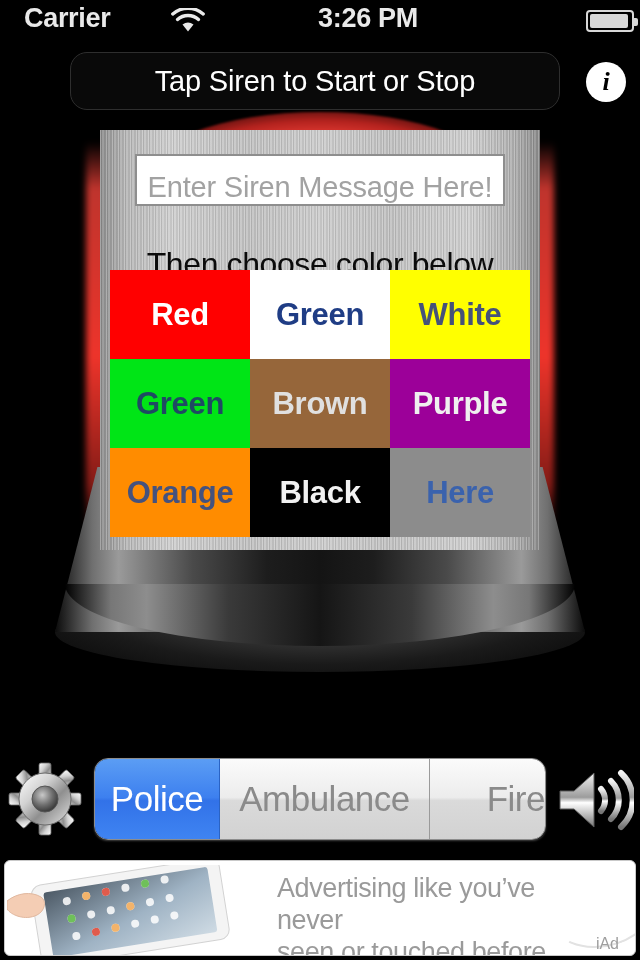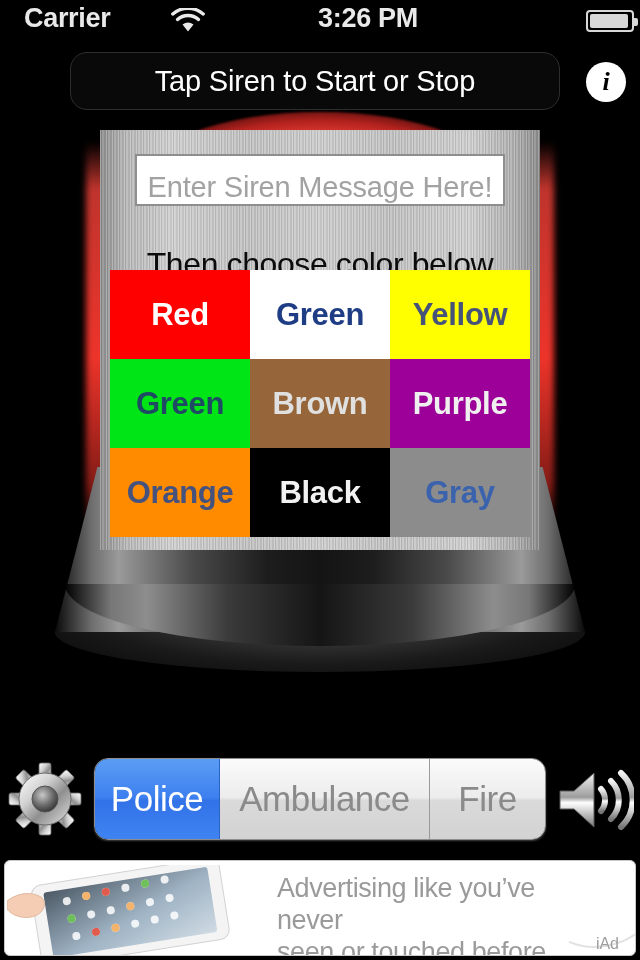--- a/index.html
+++ b/index.html
@@ -295,21 +295,21 @@
     background: linear-gradient(to bottom, #fbfbfb 0%, #ececec 48%, #dadada 52%, #d2d2d2 100%);
     color: #8a8a8a;
   }
   .seg.active {
     background: linear-gradient(to bottom, #5b9df4 0%, #3d80ef 48%, #3272e8 52%, #3f84f2 100%);
     color: #ffffff;
     border-right-color: #2a63c4;
   }
   .seg-police { width: 125px; }
   .seg-ambulance { width: 210px; }
-  .seg-fire { width: 115px; }
+  .seg-fire { width: 115px; justify-content: flex-end; }
 
   
   .ad {
     position: absolute;
     left: 4px; bottom: 4px;
     width: 632px; height: 96px;
     background: #ffffff;
     border: 1px solid #c9c9c9;
     border-radius: 6px;
     box-sizing: border-box;
@@ -392,39 +392,39 @@
       <div class="panel-subtitle">Then choose color below</div>
 
       <div class="color-grid">
         <div class="color-cell" style="background: rgb(255, 0, 0); color: #ffffff; text-align: center;">
             <span>Red</span>
           </div>
         <div class="color-cell" style="background: rgb(255, 255, 255); color: rgb(31, 61, 133);">
             <span>Green</span>
           </div>
         <div class="color-cell" style="background: rgb(255, 255, 0); color: rgb(69, 82, 122);">
-            <span>Yellow</span>
+            <span>White</span>
           </div>
         <div class="color-cell" style="background: rgb(0, 229, 22); color: rgb(31, 74, 99);">
             <span>Green</span>
           </div>
         <div class="color-cell" style="background: rgb(150, 102, 58); color: rgb(224, 224, 224);">
             <span>Brown</span>
           </div>
         <div class="color-cell" style="background: rgb(156, 0, 153); color: rgb(239, 239, 239);">
             <span>Purple</span>
           </div>
         <div class="color-cell" style="background: rgb(255, 140, 0); color: rgb(69, 82, 125);">
             <span>Orange</span>
           </div>
         <div class="color-cell" style="background: rgb(0, 0, 0); color: rgb(242, 242, 242);">
             <span>Black</span>
           </div>
         <div class="color-cell" style="background: rgb(140, 140, 140); color: rgb(58, 98, 173);">
-            <span>Gray</span>
+            <span>Here</span>
           </div>
       </div>
     </div>
   </div>
 
   <div class="toolbar">
 
     <div class="gear-icon">
       <svg viewBox="0 0 78 78" width="78" height="78">
         <defs>

